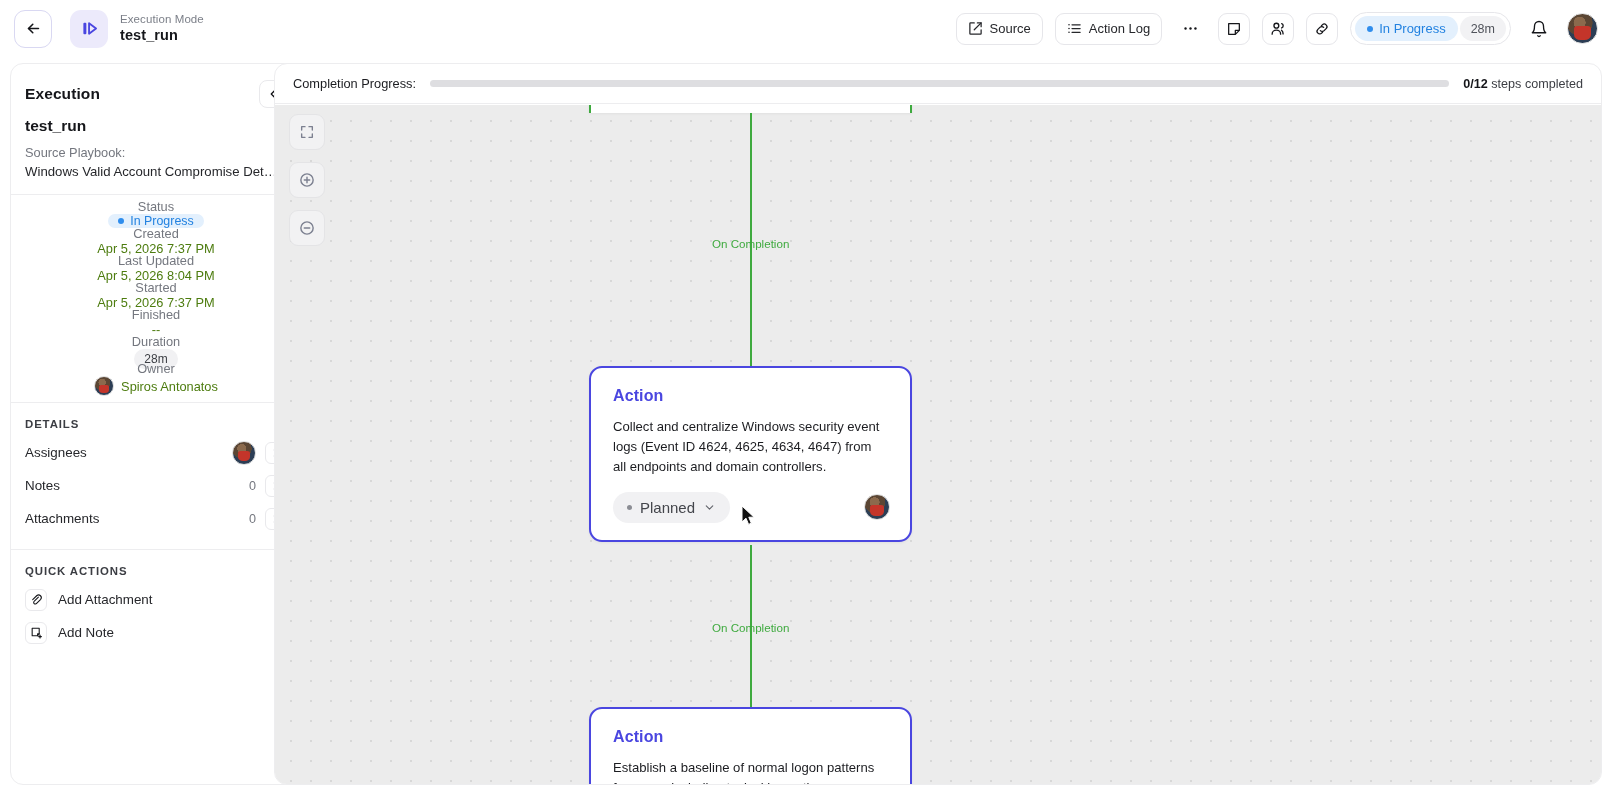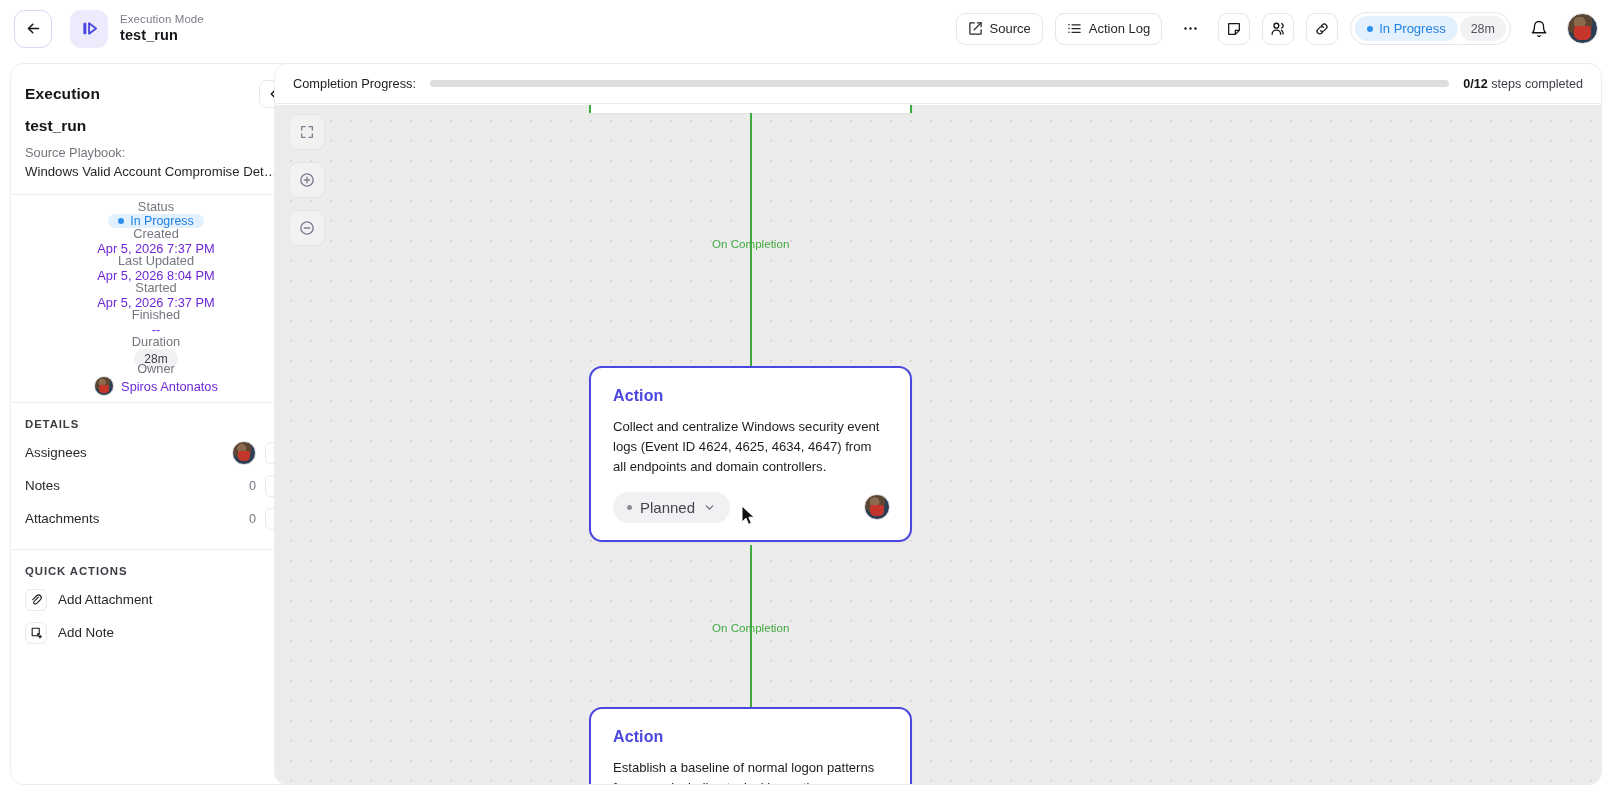--- a/index.html
+++ b/index.html
@@ -136,21 +136,21 @@
   .run-name { margin: 9px 14px 0 14px; font-size: 15.5px; font-weight: 700; }
   .src-lbl { margin: 10px 14px 0 14px; font-size: 12.8px; color: #74777f; }
   .src-val { margin: 4px 14px 0 14px; font-size: 13.2px; color: #26272b; }
   .sb-div { height:1px; background:#ededef; margin: 15px 0 0 0; }
 
   .kv {
     display: flex; align-items: center; justify-content: space-between;
     padding: 0 14px; height: 27px;  flex-direction: column;
   }
   .kv .k { font-size: 12.8px; color: #74777f; }
-  .kv .v { font-size: 12.8px; color: #6d28d9; display:flex; align-items:center; gap:7px;}
+  .kv .v { font-size: 12.8px; color: #4d7c0f; display:flex; align-items:center; gap:7px;}
   .dur-chip { background:#f1f1f3; color:#3c3e44; border-radius:11px; padding:3px 10px; font-size:12px; }
 
   .sec-title { font-size: 11.4px; font-weight: 700; letter-spacing: .9px; color:#3b3d43; padding: 0 14px; }
   .drow {
     display:flex; align-items:center; justify-content:space-between;
     padding: 0 14px; height: 33px; cursor:pointer;
   }
   .drow .dl { font-size: 13.4px; color:#26272b; }
   .drow .dr { display:flex; align-items:center; gap:9px; }
   .drow .cnt { font-size: 12.6px; color:#74777f; }

